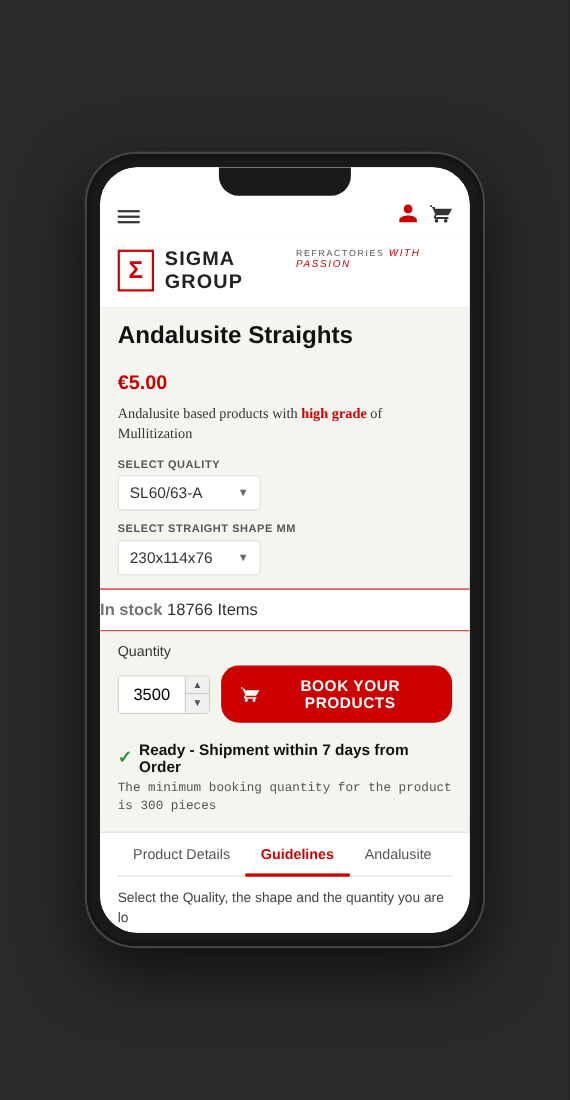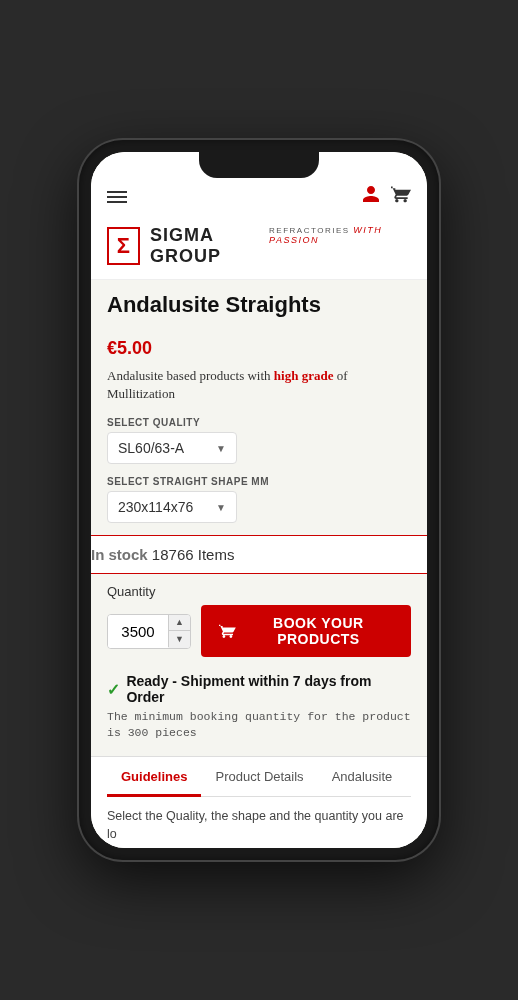--- a/index.html
+++ b/index.html
@@ -280,21 +280,21 @@
     }
 
     .book-btn {
       display: flex;
       align-items: center;
       justify-content: center;
       gap: 8px;
       background: #c00;
       color: #fff;
       border: none;
-      border-radius: 4px;
+      border-radius: 16px;
       padding: 10px 18px;
       font-size: 14px;
       font-weight: bold;
       letter-spacing: 0.5px;
       cursor: pointer;
       flex: 1;
       text-transform: uppercase;
     }
 
     .cart-icon-svg {
@@ -464,22 +464,22 @@
           <div class="shipment-main">
             <span class="check-icon">✓</span>
             <span>Ready - Shipment within 7 days from Order</span>
           </div>
           <div class="shipment-note">The minimum booking quantity for the product is 300 pieces</div>
         </div>
       </div>
 
       <div class="tabs-section">
         <div class="tabs-row">
+          <div class="tab-item">Product Details</div>
           <div class="tab-item active">Guidelines</div>
-          <div class="tab-item">Product Details</div>
           <div class="tab-item">Andalusite</div>
         </div>
         <div class="tab-content">Select the Quality, the shape and the quantity you are lo</div>
       </div>
 
     </div>
   </div>
 </div>
 
 </body></html>

